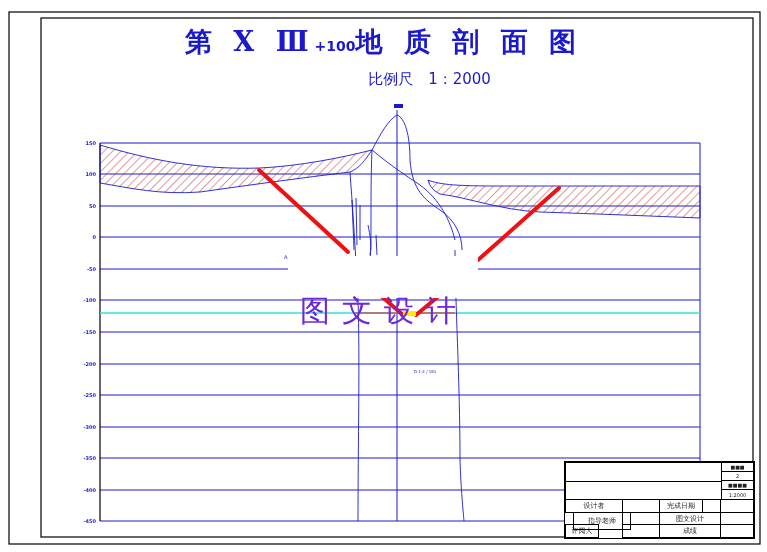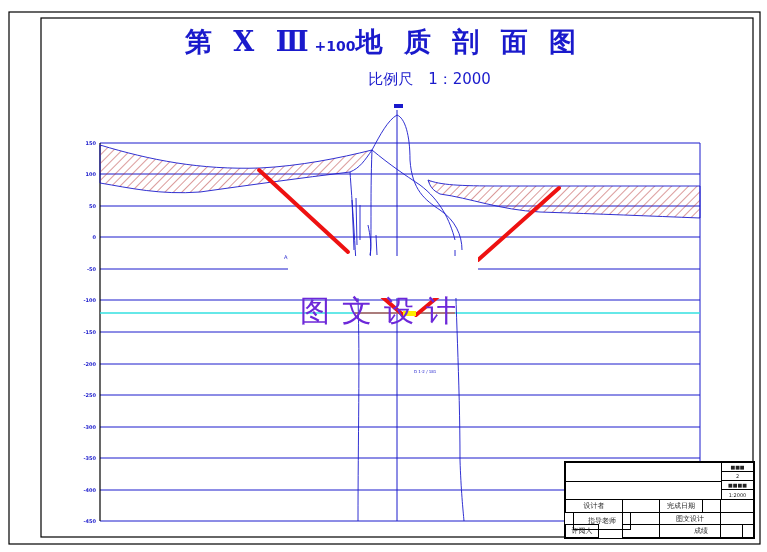--- a/index.html
+++ b/index.html
@@ -114,16 +114,16 @@
     <div class="cell" style="left:94px;top:37px;width:44px;height:14px">完成日期</div>
     <div class="cell" style="left:155px;top:37px;width:34px;height:14px"></div>
 
     <div class="cell" style="left:8px;top:50px;width:58px;height:18px">指导老师</div>
     <div class="cell" style="left:57px;top:50px;width:38px;height:13px"></div>
     <div class="cell" style="left:94px;top:50px;width:62px;height:13px">图文设计</div>
     <div class="cell" style="left:155px;top:50px;width:34px;height:13px"></div>
 
     <div class="cell" style="left:0;top:62px;width:34px;height:14px">评阅人</div>
     <div class="cell" style="left:57px;top:62px;width:38px;height:14px"></div>
-    <div class="cell" style="left:94px;top:62px;width:84px;height:14px">成绩</div>
+    <div class="cell" style="left:94px;top:62px;width:62px;height:14px">成绩</div>
     <div class="cell" style="left:155px;top:62px;width:34px;height:14px"></div>
   </div>
 </div>
 
 </body></html>

